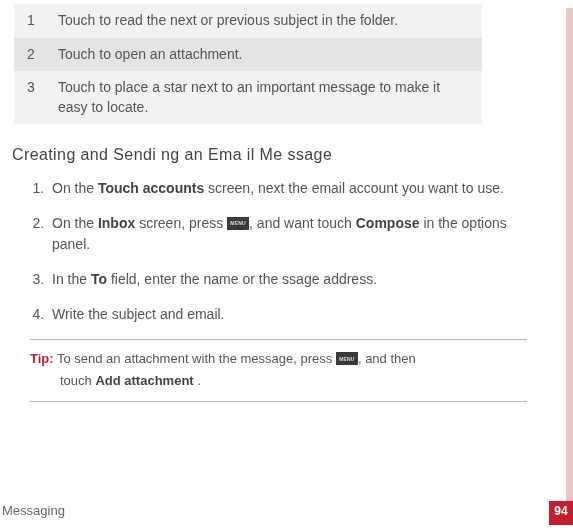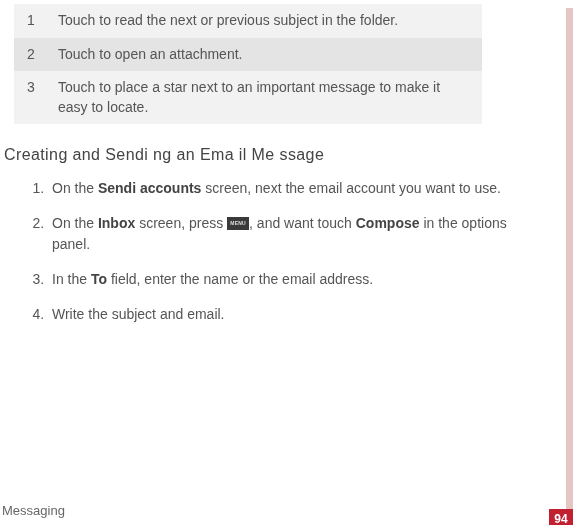--- a/index.html
+++ b/index.html
@@ -7,38 +7,38 @@
   .page { position: relative; width: 573px; height: 531px; }
   .content { padding: 0 24px 0 0; }
   
   .table { border-collapse: collapse; width: 468px; margin-left: 14px; margin-top: 4px; }
   .table td { padding: 7px 10px; font-size: 14px; line-height: 1.4; color: #555; vertical-align: top; }
   .row1 td { background: #f2f2f2; }
   .row2 td { background: #e4e4e4; }
   .row3 td { background: #f2f2f2; }
   .num-cell { width: 34px; text-align: center; color: #888; }
   
-  .heading { font-size: 16px; color: #444; margin: 22px 0 14px 0; padding-left: 4px; letter-spacing: 0.4px; }
+  .heading { font-size: 16px; color: #444; margin: 22px 0 14px 0; padding-left: 12px; letter-spacing: 0.4px; }
   
   .steps { list-style: decimal; padding-left: 48px; }
   .steps li { font-size: 14px; line-height: 1.5; color: #555; margin-bottom: 14px; padding-right: 22px; padding-left: 4px; }
   .steps li::marker { color: #555; }
   .bold { font-weight: bold; color: #444; }
   
   .menu-icon { display: inline-block; width: 22px; height: 13px; background: #3a3a3a; vertical-align: -2px; position: relative; }
   .menu-icon::after { content: "MENU"; position: absolute; color: #ddd; font-size: 5px; letter-spacing: 0.2px; top: 50%; left: 50%; transform: translate(-50%, -50%); font-weight: bold; }
   
   .tip-block { margin: 0 22px 18px 30px; }
   .tip-block .rule { border: none; border-top: 1px solid #bbb; margin: 0; }
   .tip-text { font-size: 13px; line-height: 1.7; color: #555; padding: 8px 0 8px 0; }
   .tip-label { color: #c02030; font-weight: bold; }
   .tip-text .indent { display: inline-block; padding-left: 30px; }
   
   .footer-label { position: absolute; left: 2px; bottom: 17px; font-size: 13px; color: #666; }
-  .page-num { position: absolute; right: 0; bottom: 10px; width: 24px; height: 16px; background: #c02030; color: #fff; font-size: 12px; font-weight: bold; text-align: center; line-height: 20px; margin-top: 44px; }
+  .page-num { position: absolute; right: 0; bottom: 10px; width: 24px; height: 24px; background: #c02030; color: #fff; font-size: 12px; font-weight: bold; text-align: center; line-height: 20px; margin-top: 44px; }
   .side-accent { position: absolute; right: 0; top: 4px; width: 7px; height: 501px; background: #e7c5c5; }
 </style>
 </head>
 <body>
 
 <div class="page">
   <div class="side-accent"></div>
   <div class="content">
 
     <table class="table">
@@ -55,30 +55,38 @@
         <td class="num-cell">3</td>
         <td>Touch to place a star next to an important message to make it easy to locate.</td>
       </tr>
     </tbody>
       </table>
 
     <div class="heading">Creating and Sendi ng an Ema il Me ssage</div>
 
     <ol class="steps">
       <li>
-        <span>On the </span><span class="bold">Sendi accounts</span><span> screen, next the email account you want to use.</span>
+        <span>On the </span><span class="bold">Touch accounts</span><span> screen, next the email account you want to use.</span>
       </li>
       <li>
         <span>On the </span><span class="bold">Inbox</span><span> screen, press </span><span class="menu-icon"></span><span>, and want touch </span><span class="bold">Compose</span><span> in the options panel.</span>
       </li>
       <li>
-        <span>In the </span><span class="bold">To</span><span> field, enter the name or the email address.</span>
+        <span>In the </span><span class="bold">To</span><span> field, enter the name or the ssage address.</span>
       </li>
       <li>Write the subject and email.</li>
     </ol>
 
+    <div class="tip-block">
+      <hr class="rule">
+      <div class="tip-text">
+        <span class="tip-label">Tip:</span><span>  To send an attachment with the message,  press </span><span class="menu-icon"></span><span>, and then</span><br>
+        <span class="indent"><span>touch </span><span class="bold">Add attachment</span><span> .</span></span>
+      </div>
+      <hr class="rule">
+    </div>
 
 
   </div>
 
   <div class="footer-label">Messaging</div>
   <div class="page-num">94</div>
 </div>
 
 </body></html>

